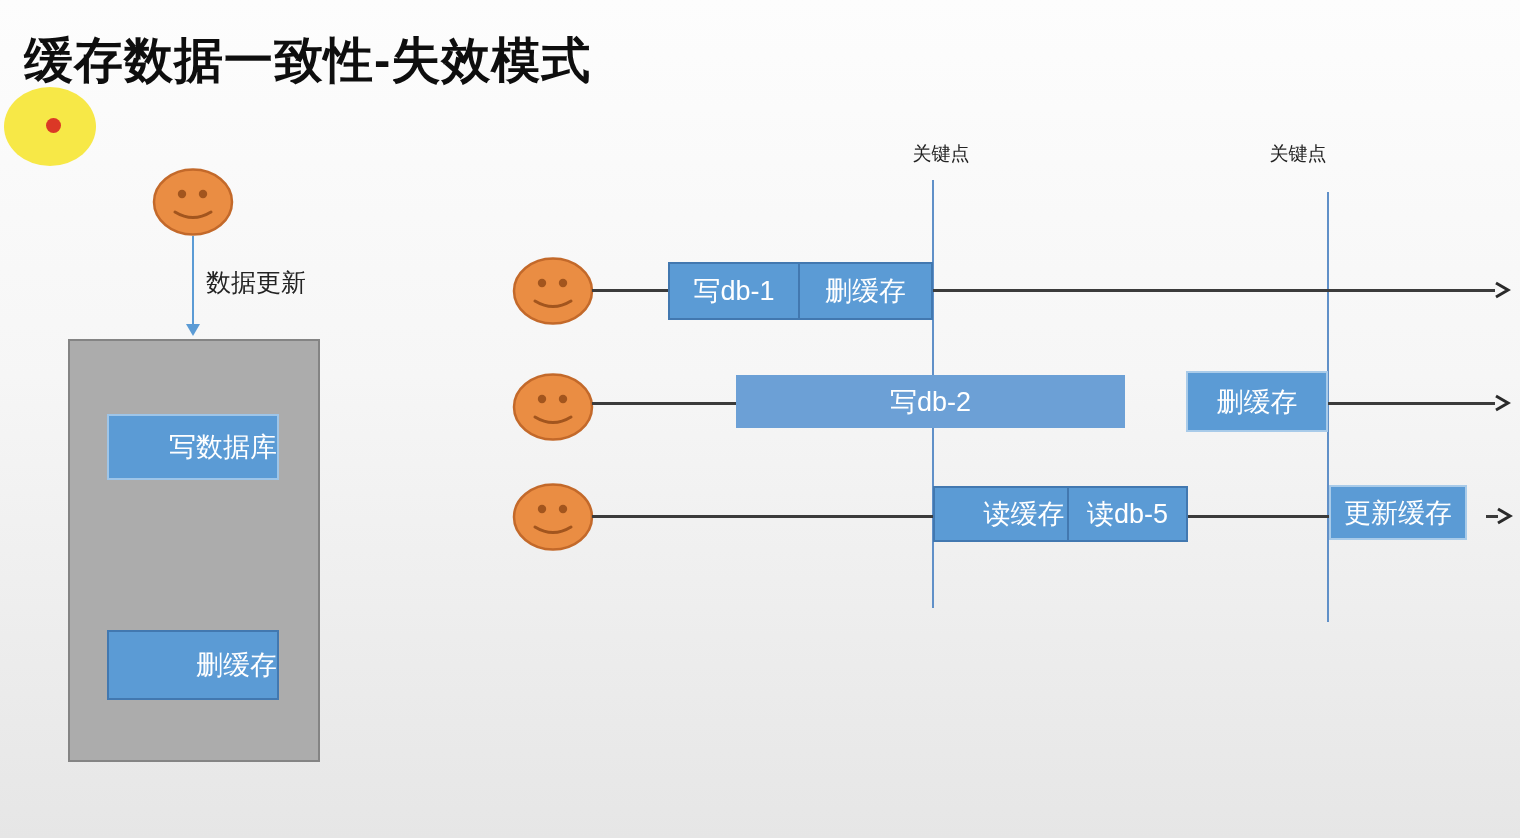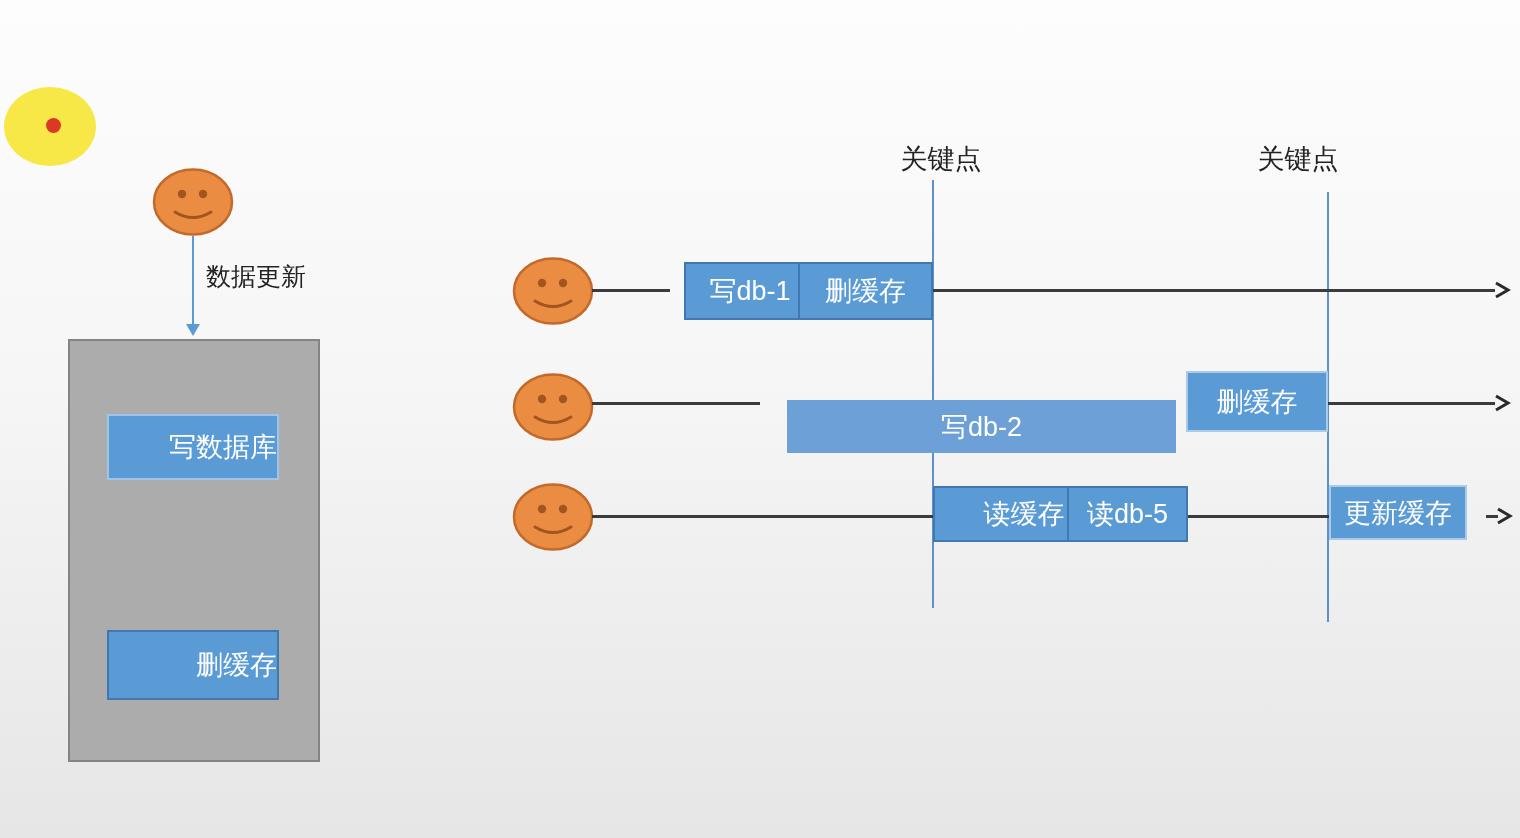--- a/index.html
+++ b/index.html
@@ -49,46 +49,47 @@
     left:68px;top:339px;width:248px;height:419px;
     background:var(--gray-panel);border:2px solid var(--gray-panel-border);
   }
   .blue-box{
     display:flex;align-items:center;justify-content:center;
     background:var(--box-blue);color:#FFFFFF;font-size:27px;white-space:nowrap;
     box-sizing:border-box;
   }
   .panel-box{width:172px;height:66px;justify-content:flex-end;}
   .checkpoint-label{
-    font-size:27px;color:var(--text-dark);white-space:nowrap;text-align:center;width:110px;
+    font-size:19px;color:var(--text-dark);white-space:nowrap;text-align:center;width:110px;
   }
   .checkpoint-line{width:2px;background:var(--checkpoint-blue);}
   .t-line{height:3px;background:var(--timeline-dark);}
   .row-box{height:58px;}
   .arrow-head-icon{display:block;}
 </style>
 </head>
 <body>
 
 <div class="stage">
 
   <div class="abs laser"></div>
   <div class="abs laser-dot"></div>
 
+  <div class="abs page-title">缓存数据一致性-失效模式</div>
 
   <svg class="abs smiley" style="left:151px;top:167px;" width="84" height="70" viewBox="0 0 84 70">
     <ellipse cx="42" cy="35" rx="39" ry="32.5" fill="var(--smiley-orange)" stroke="var(--smiley-stroke)" stroke-width="2.5"></ellipse>
     <circle cx="31" cy="27" r="4.2" fill="var(--smiley-feature)"></circle>
     <circle cx="52" cy="27" r="4.2" fill="var(--smiley-feature)"></circle>
     <path d="M24 45 Q42 56 60 45" stroke="var(--smiley-feature)" stroke-width="3" fill="none" stroke-linecap="round"></path>
   </svg>
 
   <div class="abs v-arrow-line" style="left:192px;top:236px;height:90px;"></div>
   <div class="abs v-arrow-head" style="left:186px;top:324px;"></div>
-  <div class="abs side-label" style="left:206px;top:260px;text-align:right;">数据更新</div>
+  <div class="abs side-label" style="left:206px;top:266px;text-align:right;">数据更新</div>
 
   <div class="abs system-panel"></div>
   <div class="abs blue-box panel-box" style="left:107px;top:414px;border:2px solid #9EC5E8;">
     <span>写数据库</span>
   </div>
   <div class="abs blue-box panel-box" style="left:107px;top:630px;height:70px;border:2px solid var(--box-border-dark);">
     <span>删缓存</span>
   </div>
 
   <div class="abs checkpoint-label" style="left:886px;top:141px;">关键点</div>
@@ -96,39 +97,39 @@
   <div class="abs checkpoint-line" style="left:932px;top:180px;height:428px;"></div>
   <div class="abs checkpoint-line" style="left:1327px;top:192px;height:430px;"></div>
 
   <svg class="abs smiley" style="left:511px;top:256px;" width="84" height="70" viewBox="0 0 84 70">
     <ellipse cx="42" cy="35" rx="39" ry="32.5" fill="var(--smiley-orange)" stroke="var(--smiley-stroke)" stroke-width="2.5"></ellipse>
     <circle cx="31" cy="27" r="4.2" fill="var(--smiley-feature)"></circle>
     <circle cx="52" cy="27" r="4.2" fill="var(--smiley-feature)"></circle>
     <path d="M24 45 Q42 56 60 45" stroke="var(--smiley-feature)" stroke-width="3" fill="none" stroke-linecap="round"></path>
   </svg>
   <div class="abs t-line" style="left:592px;top:289px;width:78px;"></div>
-  <div class="abs blue-box row-box" style="left:684px;top:262px;width:132px;border:2px solid var(--box-border-dark);">
+  <div class="abs blue-box row-box" style="left:668px;top:262px;width:132px;border:2px solid var(--box-border-dark);">
     <span>写db-1</span>
   </div>
   <div class="abs blue-box row-box" style="left:798px;top:262px;width:135px;border:2px solid var(--box-border-dark);">
     <span>删缓存</span>
   </div>
   <div class="abs t-line" style="left:933px;top:289px;width:562px;"></div>
   <svg class="abs arrow-head-icon" style="left:1492px;top:281px;" width="20" height="18" viewBox="0 0 20 18">
     <path d="M4 2 L16 9 L4 16" stroke="#2A2A2A" stroke-width="3" fill="none"></path>
   </svg>
 
   <svg class="abs smiley" style="left:511px;top:372px;" width="84" height="70" viewBox="0 0 84 70">
     <ellipse cx="42" cy="35" rx="39" ry="32.5" fill="var(--smiley-orange)" stroke="var(--smiley-stroke)" stroke-width="2.5"></ellipse>
     <circle cx="31" cy="27" r="4.2" fill="var(--smiley-feature)"></circle>
     <circle cx="52" cy="27" r="4.2" fill="var(--smiley-feature)"></circle>
     <path d="M24 45 Q42 56 60 45" stroke="var(--smiley-feature)" stroke-width="3" fill="none" stroke-linecap="round"></path>
   </svg>
   <div class="abs t-line" style="left:592px;top:402px;width:168px;"></div>
-  <div class="abs blue-box" style="left:787px;top:375px;width:389px;height:53px;background:var(--box-blue-light);margin-top:25px;">
+  <div class="abs blue-box" style="left:736px;top:375px;width:389px;height:53px;background:var(--box-blue-light);">
     <span>写db-2</span>
   </div>
   <div class="abs blue-box" style="left:1186px;top:371px;width:142px;height:61px;border:2px solid var(--box-border-light);">
     <span>删缓存</span>
   </div>
   <div class="abs t-line" style="left:1328px;top:402px;width:167px;"></div>
   <svg class="abs arrow-head-icon" style="left:1492px;top:394px;" width="20" height="18" viewBox="0 0 20 18">
     <path d="M4 2 L16 9 L4 16" stroke="#2A2A2A" stroke-width="3" fill="none"></path>
   </svg>
 

